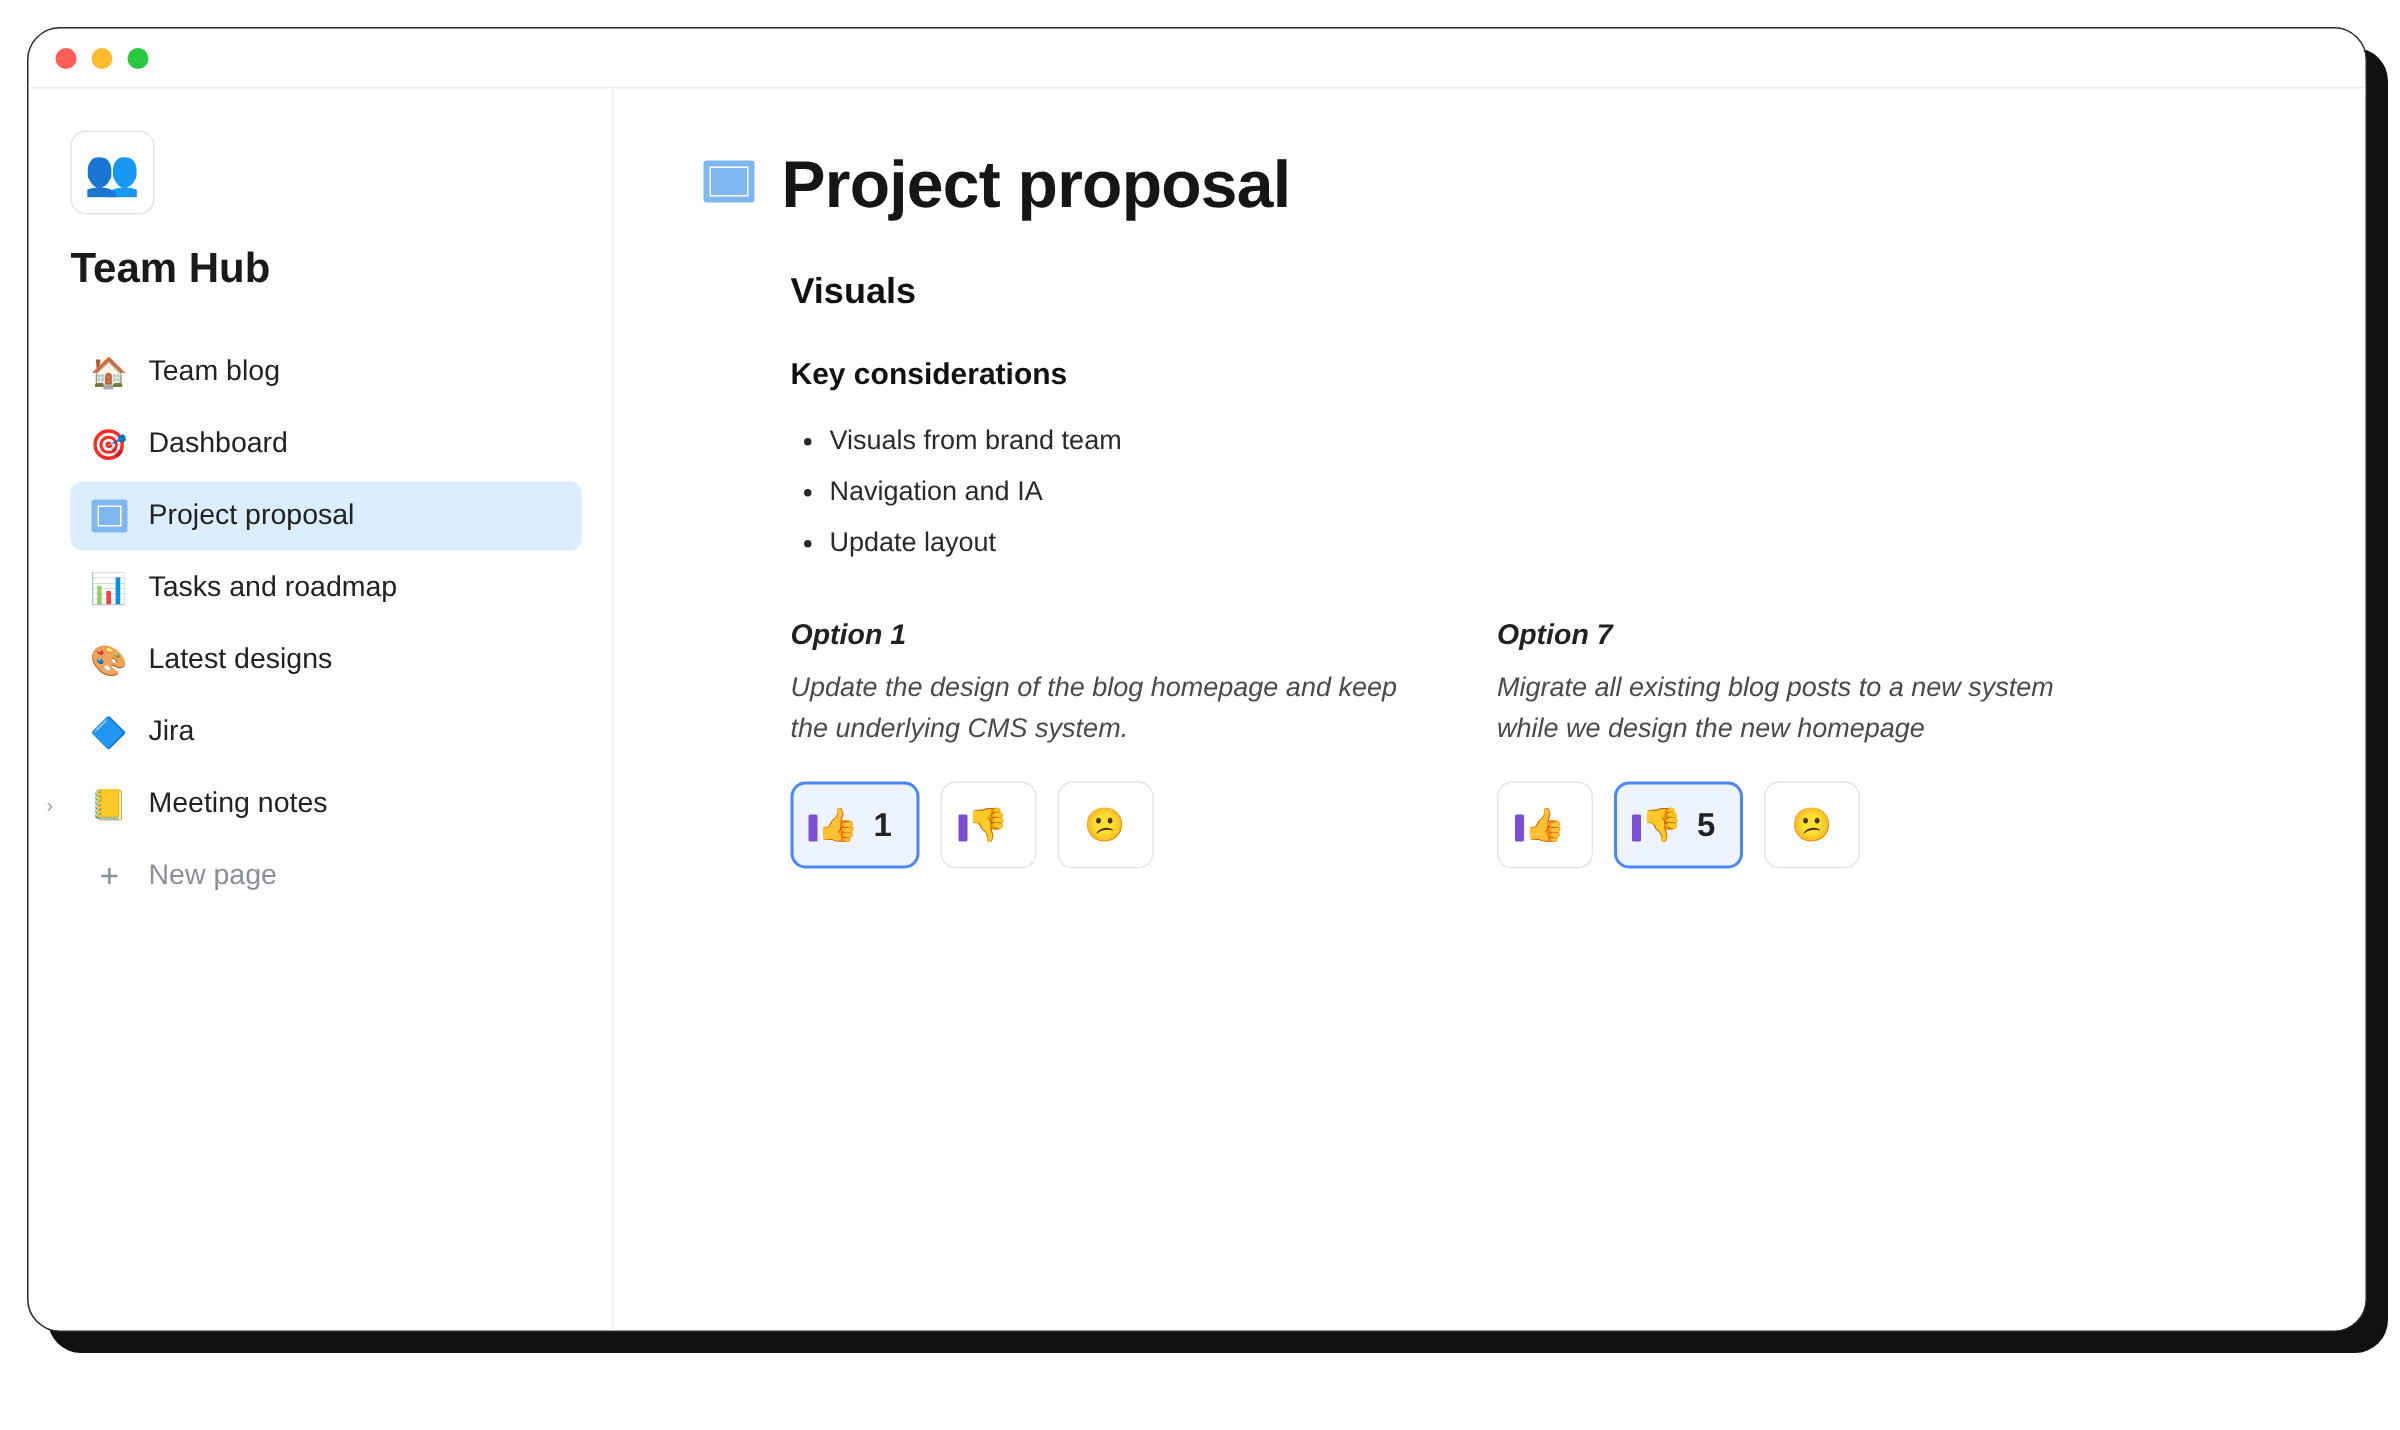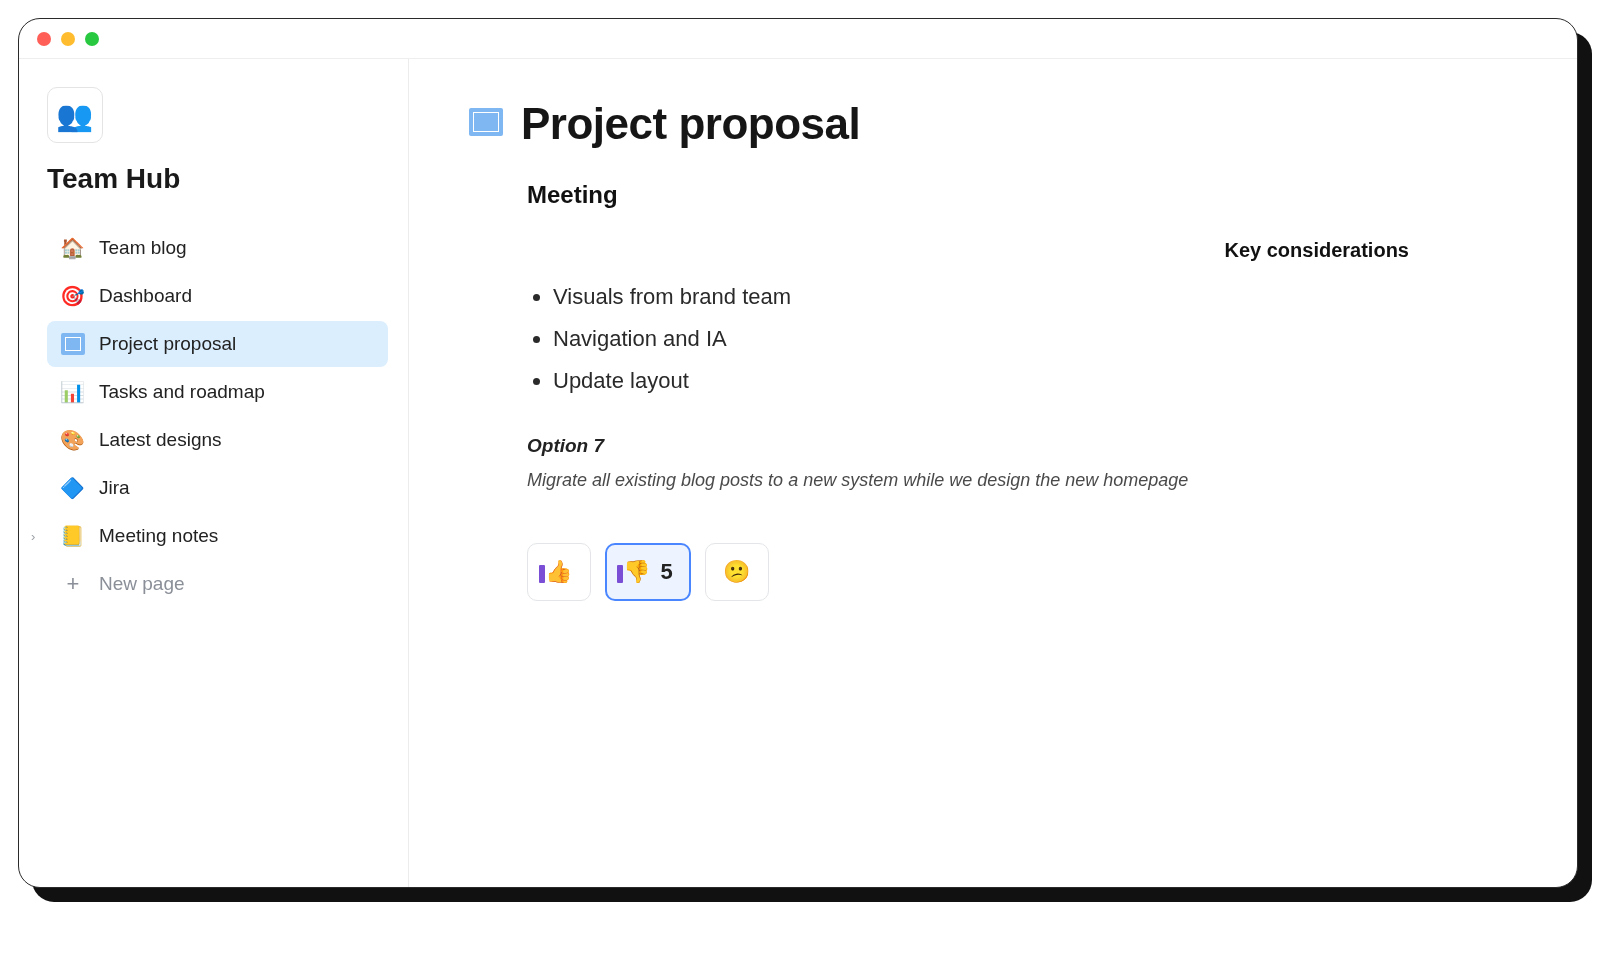--- a/index.html
+++ b/index.html
@@ -111,24 +111,24 @@
     font-weight: 800;
     color: #161616;
     letter-spacing: -0.5px;
   }
   .content {
     padding-left: 58px;
     max-width: 940px;
     color: #2a2a2a;
   }
   .h2 { font-size: 24px; font-weight: 700; margin-bottom: 14px; color:#111; }
-  .h3 { font-size: 20px; font-weight: 700; margin: 30px 0 14px; color:#111;text-align:right;}
+  .h3 { font-size: 20px; font-weight: 700; margin: 30px 0 14px; color:#111;}
   .para { font-size: 18px; line-height: 1.55; color:#3a3a3a; margin-bottom: 18px; }
   ul.bullets { list-style: disc; padding-left: 26px; }
-  ul.bullets li { font-size: 22px; line-height: 1.9; color:#2a2a2a; }
+  ul.bullets li { font-size: 18px; line-height: 1.9; color:#2a2a2a; }
   .options {
     display: flex;
     gap: 60px;
     margin-top: 34px;
   }
   .opt { flex: 1; }
   .opt-title { font-size: 19px; font-weight: 700; font-style: italic; color:#222; margin-bottom: 10px;}
   .opt-desc { font-size: 18px; font-style: italic; color:#4a4a4a; line-height:1.5; margin-bottom: 20px; min-height:56px;}
   .reactions { display: flex; gap: 14px; }
   .react-btn {
@@ -220,31 +220,51 @@
           </div>
         </nav>
       </aside>
 
       <main class="main">
         <div class="page-head">
           <span class="emoji"><span class="blueprint-icon" style="width:34px;height:28px;"></span></span>
           <h1 class="page-title">Project proposal</h1>
         </div>
         <div class="content">
-          <div class="h2">Meeting</div>
+          <div class="h2">Visuals</div>
 
           <div class="h3">Key considerations</div>
           <ul class="bullets">
             <li>Visuals from brand team</li>
             <li>Navigation and IA</li>
             <li>Update layout</li>
           </ul>
 
           <div class="options">
 
+            <div class="opt">
+              <div class="opt-title">Option 1</div>
+              <div class="opt-desc">Update the design of the blog homepage and keep the underlying CMS system.</div>
+              <div class="reactions">
+                <div class="react-btn selected">
+                  <span class="thumb thumb-up">
+                      <span class="bar"></span>
+                    </span>
+                  <span class="react-count">1</span>
+                </div>
+                <div class="react-btn">
+                  <span class="thumb thumb-down">
+                      <span class="bar"></span>
+                    </span>
+                </div>
+                <div class="react-btn">
+                  <span class="confused"></span>
+                </div>
+              </div>
+            </div>
 
             <div class="opt">
               <div class="opt-title">Option 7</div>
               <div class="opt-desc">Migrate all existing blog posts to a new system while we design the new homepage</div>
               <div class="reactions">
                 <div class="react-btn">
                   <span class="thumb thumb-up">
                       <span class="bar"></span>
                     </span>
                 </div>

